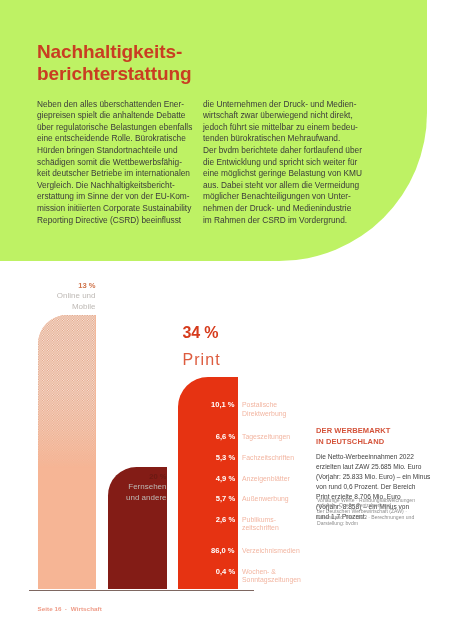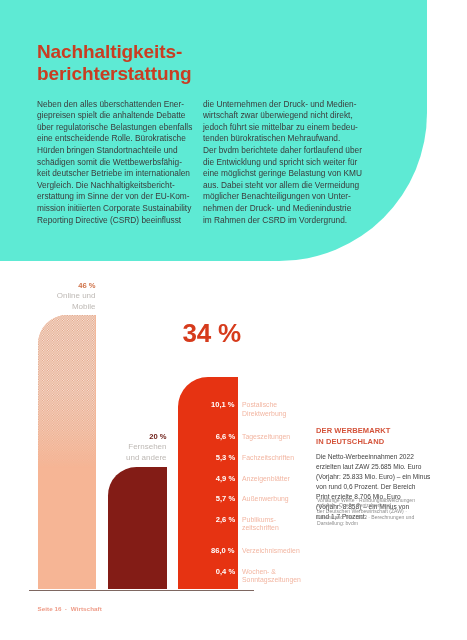--- a/index.html
+++ b/index.html
@@ -1,20 +1,20 @@
 <!DOCTYPE html>
 <html><head>
 <meta charset="utf-8">
 <style>
   html,body{margin:0;padding:0;}
   body{width:467px;height:640px;background:#ffffff;font-family:"Liberation Sans",sans-serif;-webkit-font-smoothing:antialiased;overflow:hidden;position:relative;}
   .page{position:absolute;inset:0;}
 
   
-  .hero{position:absolute;left:0;top:0;width:427px;height:261px;background:#5eead4;border-bottom-right-radius:148px;}
+  .hero{position:absolute;left:0;top:0;width:427px;height:261px;background:#bef264;border-bottom-right-radius:148px;}
   .hero-title{position:absolute;left:37px;top:41px;width:340px;color:#C93D22;font-size:19px;font-weight:700;line-height:21.6px;letter-spacing:-0.1px;}
   .cols{position:absolute;left:37px;top:98.6px;width:340px;}
   .col{position:absolute;top:0;font-size:8.7px;line-height:11.6px;color:#3b3b3b;white-space:nowrap;
        transform:scaleX(0.957);transform-origin:0 0;}
   .col.c1{left:0px;}
   .col.c2{left:166.2px;}
 
   
   .chart{position:absolute;left:0;top:261px;right:0;bottom:0;}
   .axis{position:absolute;left:28.5px;top:328.8px;width:225.5px;height:1.3px;background:#7E6761;}
@@ -27,22 +27,22 @@
   .bar3{left:178px;width:59.5px;height:212px;background:#E63312;border-top-left-radius:30px;}
 
   .lbl{position:absolute;text-align:right;}
   .lbl .big{font-weight:700;}
   .lbl .sub{color:#BEB9B5;font-weight:400;padding-left:29px;}
 
   .lbl .big{font-size:7.6px;}
   .l46{left:0px;top:20.2px;width:95.5px;font-size:8px;line-height:10.3px;}
   .l46 .big{color:#D0744B;}
   .l20{left:60px;top:171.0px;width:106.5px;font-size:8px;line-height:10.3px;}
-  .l20 .big{color:#6B1A13;}
-  .l34{position:absolute;left:182.5px;top:59.3px;font-size:26px;line-height:26.2px;}
+  .l20 .big{color:#6B1A13;margin-top:40px;}
+  .l34{position:absolute;left:182.5px;top:59.3px;font-size:16px;line-height:26.2px;}
   .l34 .big{font-weight:700;color:#D63B1C;letter-spacing:-0.2px;}
   .l34 .sub{font-weight:400;color:#DD5B3E;letter-spacing:1.05px;}
 
   .rows{position:absolute;left:178px;top:140.3px;width:160px;}
   .row{position:absolute;left:0;top:0;width:160px;}
   .row .pct{position:absolute;right:103px;top:0;color:#fff;font-weight:700;font-size:7.9px;line-height:8px;
             white-space:nowrap;transform:scaleX(0.96);transform-origin:100% 0;}
   .row .nm{position:absolute;left:64px;top:0;color:#F2B6A2;font-size:7.7px;line-height:8.7px;
            white-space:nowrap;transform:scaleX(0.895);transform-origin:0 0;}
 
@@ -91,29 +91,30 @@
               </mask>
           </defs>
           <rect width="57.5" height="274" fill="url(#htp)" mask="url(#htm)"></rect>
         </svg>
       </div>
     </div>
     <div class="bar bar2"></div>
     <div class="bar bar3"></div>
 
     <div class="lbl l46">
-      <div class="big">46 %</div>
+      <div class="big">13 %</div>
       <div class="sub">Online und<br>Mobile</div>
     </div>
     <div class="lbl l20">
       <div class="big">20 %</div>
       <div class="sub">Fernsehen<br>und andere</div>
     </div>
     <div class="l34">
       <div class="big">34 %</div>
+      <div class="sub">Print</div>
     </div>
 
     <div class="rows">
         <div class="row" style="top: 0px;">
           <div class="pct">10,1 %</div>
           <div class="nm">Postalische<br>Direktwerbung</div>
         </div>
         <div class="row" style="top: 31.3px;">
           <div class="pct">6,6 %</div>
           <div class="nm">Tageszeitungen</div>

